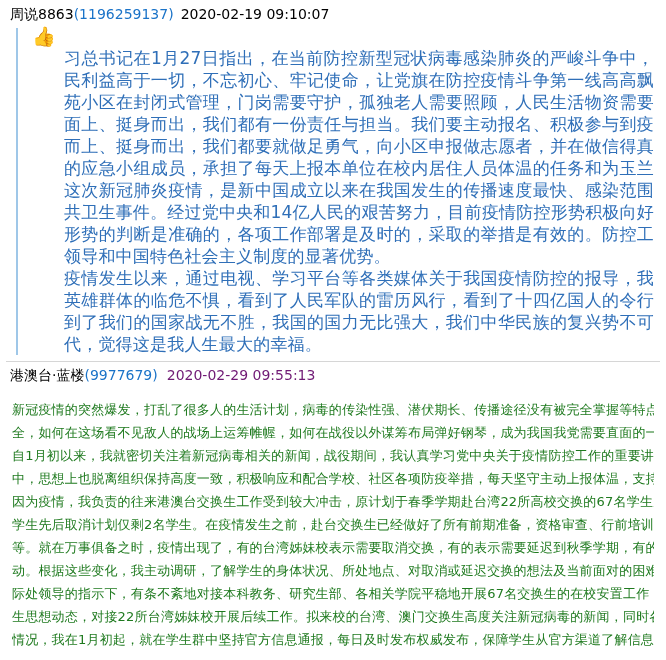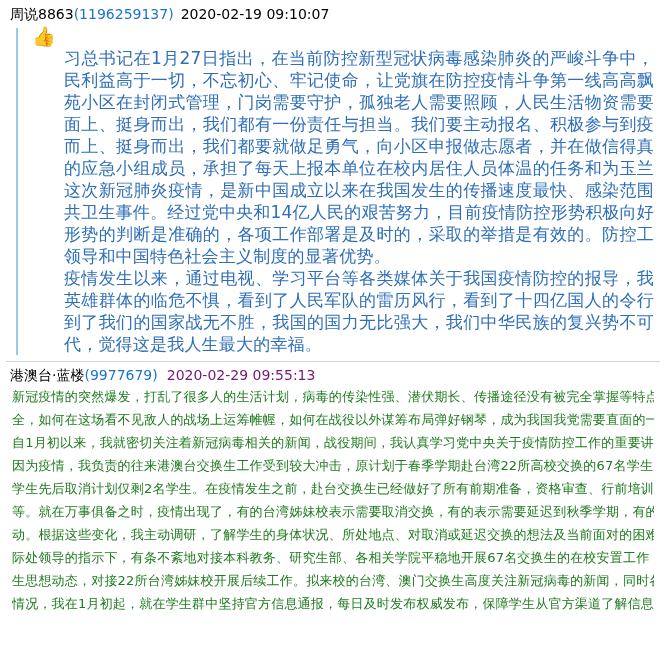--- a/index.html
+++ b/index.html
@@ -98,21 +98,21 @@
     border-top: 1px solid #d6d6d6;
     margin: 6px 6px 0 6px;
   }
 
   
   .post2 {
     padding: 5px 8px 0 8px;
   }
   .post2 .post-body {
     padding-left: 4px;
-    margin-top: 3px;
+    margin-top: 16px;
   }
   p.para2 {
     margin: 0 0 1px 0;
     color: #1f7a1f;
     font-size: 13px;
     line-height: 22px;
     text-align: justify;
     letter-spacing: 0.2px;
     height: 22px;
     overflow: hidden;
@@ -164,20 +164,21 @@
     <div class="post-header">
       <span class="author-label">港澳台·蓝楼</span>
       <span class="author-id">(9977679)</span>
       <span class="post-time-2">2020-02-29 09:55:13</span>
     </div>
 
     <div class="post-body">
       <p class="para2 clipped">新冠疫情的突然爆发，打乱了很多人的生活计划，病毒的传染性强、潜伏期长、传播途径没有被完全掌握等特点</p>
       <p class="para2 clipped">全，如何在这场看不见敌人的战场上运筹帷幄，如何在战役以外谋筹布局弹好钢琴，成为我国我党需要直面的一</p>
       <p class="para2 clipped">自1月初以来，我就密切关注着新冠病毒相关的新闻，战役期间，我认真学习党中央关于疫情防控工作的重要讲</p>
+      <p class="para2 clipped">中，思想上也脱离组织保持高度一致，积极响应和配合学校、社区各项防疫举措，每天坚守主动上报体温，支持</p>
       <p class="para2 clipped">因为疫情，我负责的往来港澳台交换生工作受到较大冲击，原计划于春季学期赴台湾22所高校交换的67名学生为</p>
       <p class="para2 clipped">学生先后取消计划仅剩2名学生。在疫情发生之前，赴台交换生已经做好了所有前期准备，资格审查、行前培训、</p>
       <p class="para2 clipped">等。就在万事俱备之时，疫情出现了，有的台湾姊妹校表示需要取消交换，有的表示需要延迟到秋季学期，有的</p>
       <p class="para2 clipped">动。根据这些变化，我主动调研，了解学生的身体状况、所处地点、对取消或延迟交换的想法及当前面对的困难</p>
       <p class="para2 clipped">际处领导的指示下，有条不紊地对接本科教务、研究生部、各相关学院平稳地开展67名交换生的在校安置工作，</p>
       <p class="para2 clipped">生思想动态，对接22所台湾姊妹校开展后续工作。拟来校的台湾、澳门交换生高度关注新冠病毒的新闻，同时各</p>
       <p class="para2 clipped">情况，我在1月初起，就在学生群中坚持官方信息通报，每日及时发布权威发布，保障学生从官方渠道了解信息</p>
 
     </div>
   </div>

